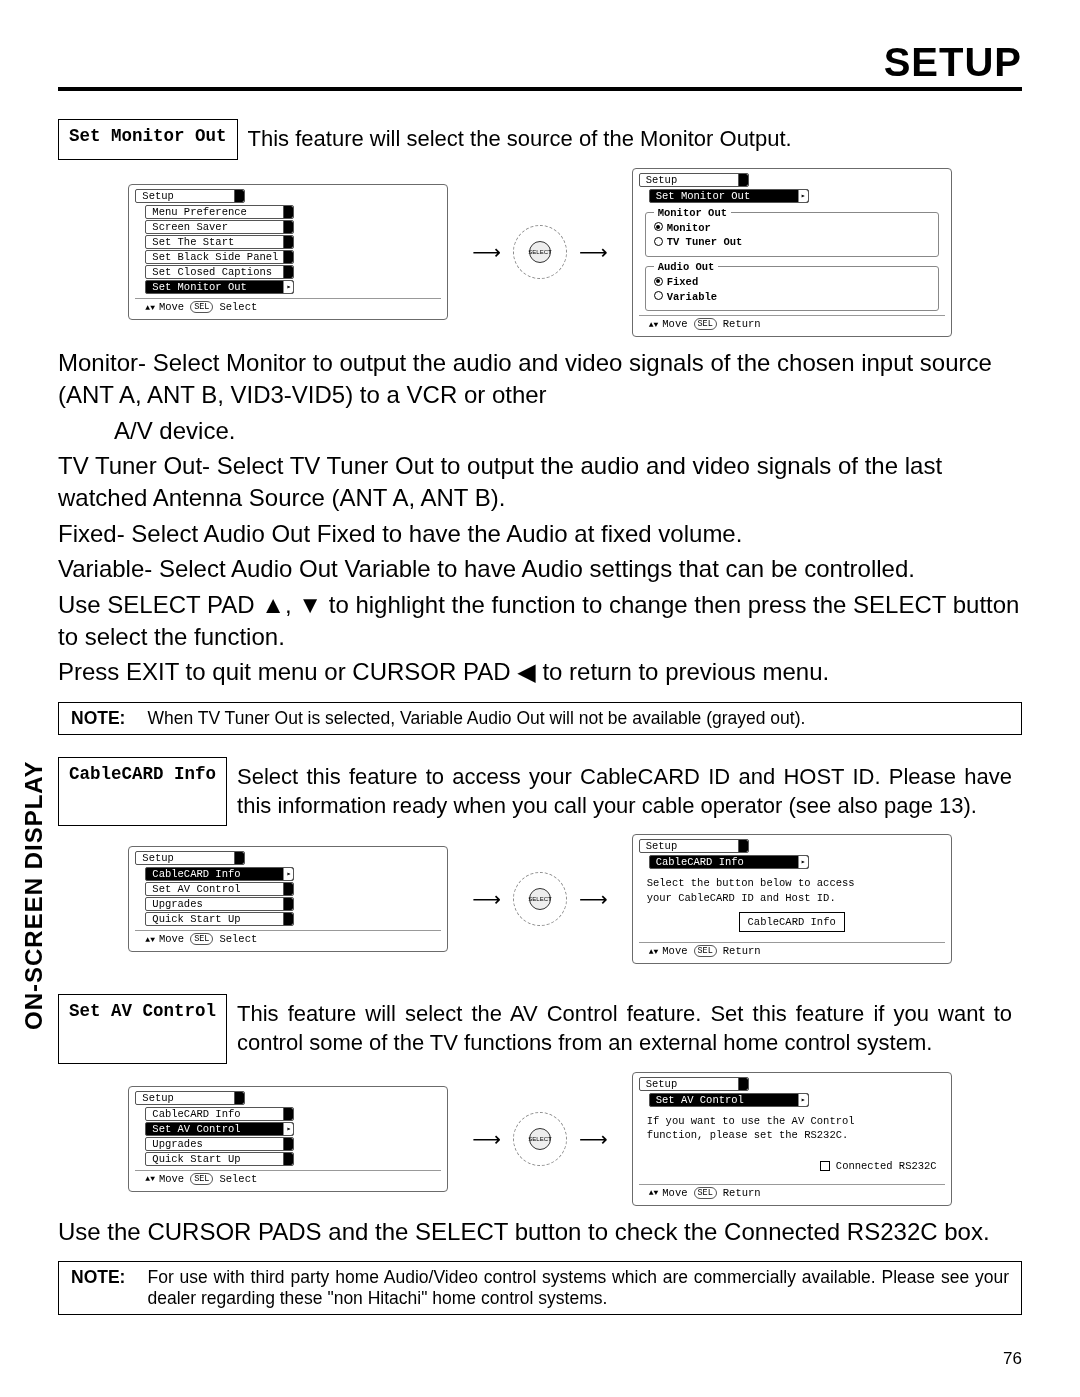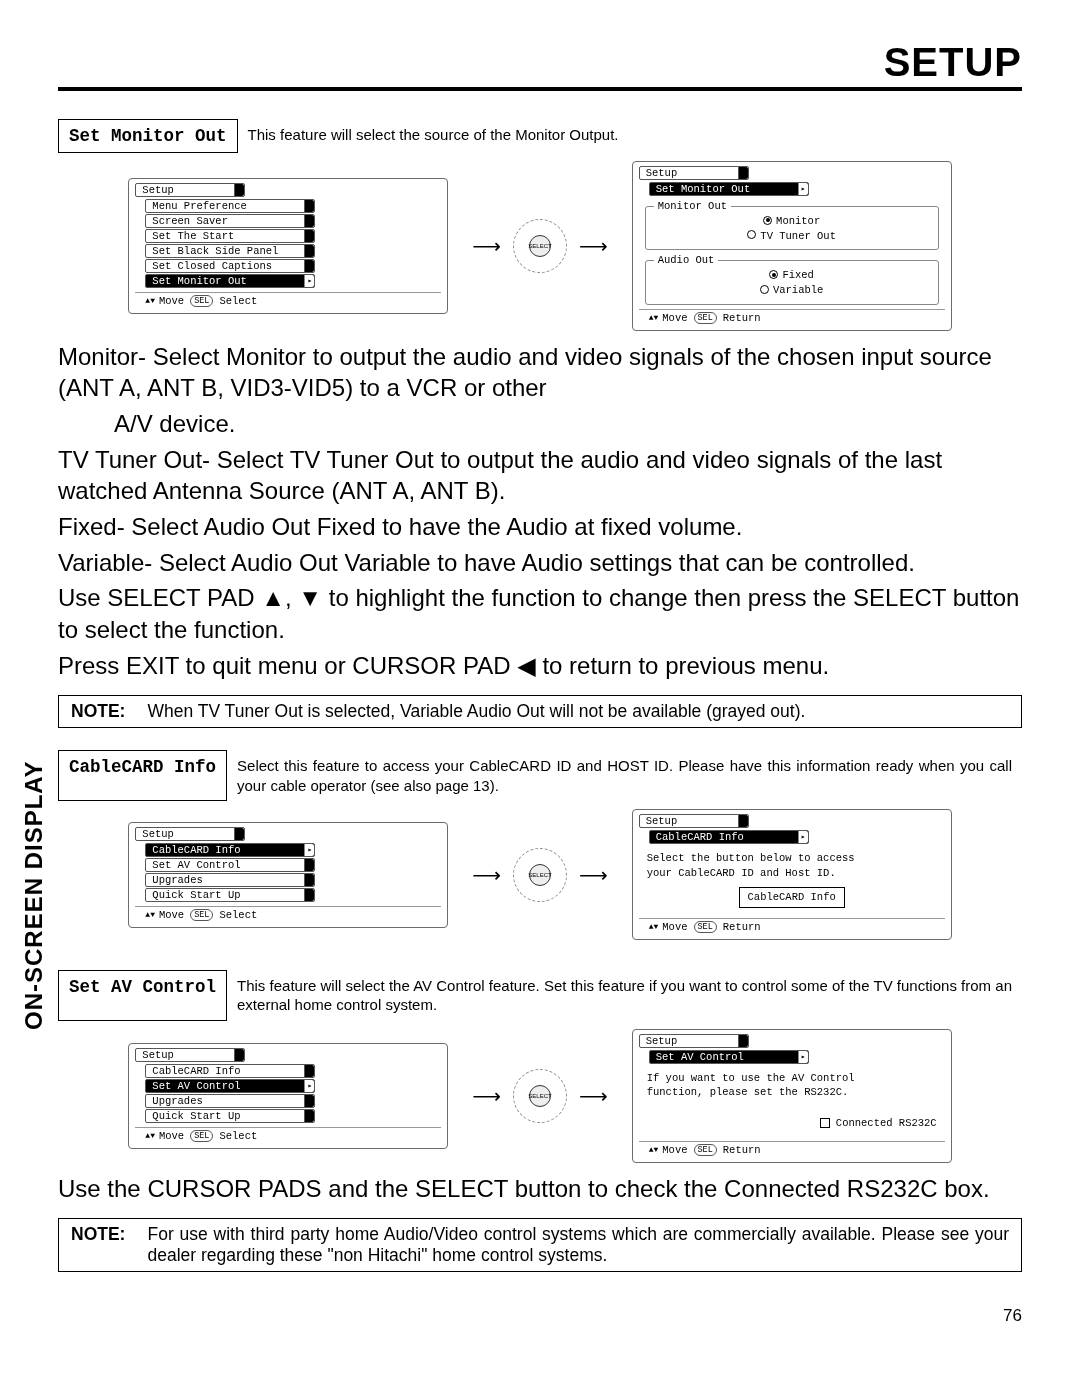--- a/index.html
+++ b/index.html
@@ -36,21 +36,21 @@
   .section-head .label {
     border: 1px solid #000;
     padding: 6px 10px;
     font-family: "Courier New", monospace;
     font-weight: bold;
     font-size: 17.5px;
     white-space: nowrap;
   }
   .section-head .desc {
     padding: 6px 10px;
-    font-size: 15px;
+    font-size: 22px;
     line-height: 1.3;
     flex: 1;
   }
   .section-head.aligned .desc { text-align: justify; }
   .screens-row {
     display: flex;
     align-items: center;
     justify-content: center;
     gap: 24px;
     margin: 8px 0 10px 0;
@@ -99,44 +99,45 @@
     color: #fff;
     text-align: center;
     line-height: 12px;
   }
   .pt-bar.sel .knob { background: #fff; color:#000; border-left-color:#888;}
   .menu-list { padding: 0 2px 0 10px; }
   .menu-list .item-row {
     display: flex;
     margin: 1px 0;
   }
-  .menu-list .pt-bar { flex: none; width: 170px; }
+  .menu-list .pt-bar { flex: none; width: 149px; }
   .footer-hint {
     font-size: 10.5px;
     padding: 2px 2px 0 10px;
     border-top: 1px solid #999;
     margin-top: 4px;
   }
   .footer-hint .sel-badge {
     border: 1px solid #555;
     border-radius: 6px;
     font-size: 8.5px;
     padding: 0 3px;
     margin: 0 2px;
     text-align: right;
   }
   fieldset.sub {
     border: 1px solid #888;
     border-radius: 3px;
     margin: 4px 6px;
     padding: 2px 8px 6px 8px;
     font-size: 10.5px;
+    font-weight: bold;
   }
   fieldset.sub legend { padding: 0 4px; font-size:10.5px;}
-  .radio-line { font-size: 10.5px; line-height: 1.4; text-align: center; }
+  .radio-line { font-size: 10.5px; line-height: 1.4; }
   .radio-dot {
     display:inline-block;
     width:9px;height:9px;border:1px solid #000;border-radius:50%;
     vertical-align:middle;margin-right:4px;position:relative;top:-1px;
   }
   .radio-dot.filled::after{
     content:"";position:absolute;inset:1.5px;border-radius:50%;background:#000;
   }
   .info-text {
     font-size: 10.5px;

